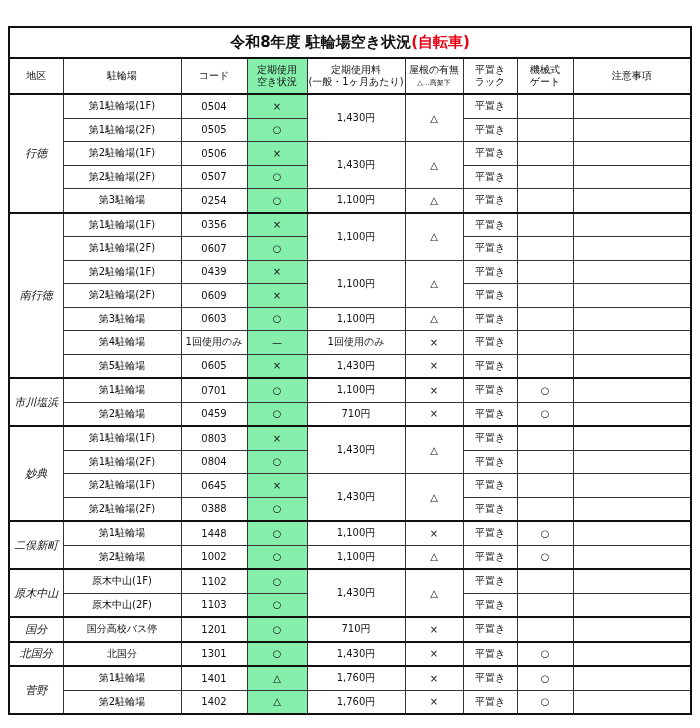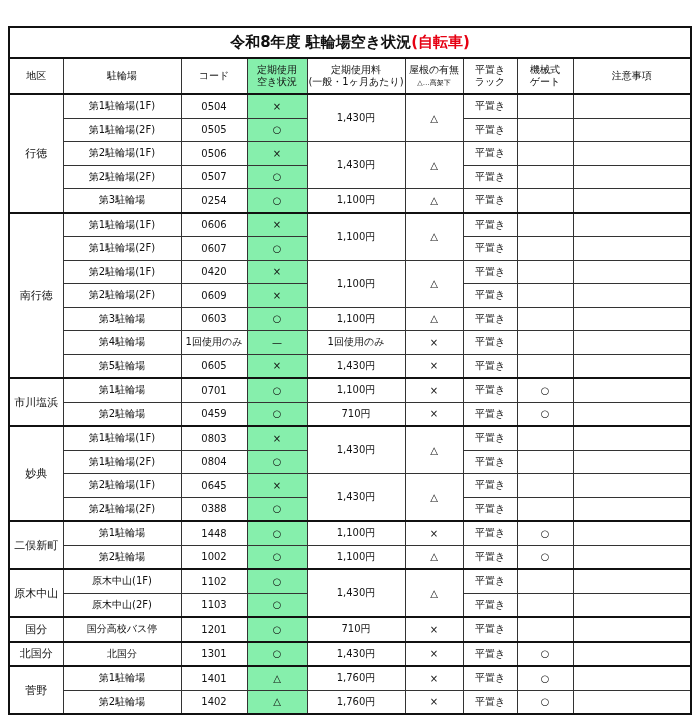--- a/index.html
+++ b/index.html
@@ -14,21 +14,21 @@
     border:1px solid #333; padding:0; text-align:center; vertical-align:middle;
     font-weight:normal; overflow:hidden; white-space:nowrap;
   }
   tr.title-row td { height:29px; font-size:15px; font-weight:bold; border-bottom:2px solid #111;margin-top:24px; }
   .title-red { color:#e60012; }
   tr.head-row th { height:34px; font-size:10px; line-height:12px; border-bottom:2px solid #111; }
   .head-small { font-size:7px; }
   tr.data td { height:22.5px; }
   td.status, th.status { background:#86efac; }
   td.name { text-align:left; padding-left:3px; }
-  td.district { font-size:11px; }
+  td.district { font-size:11px;font-style:italic; }
   tr.group-start td { border-top:2px solid #111; }
   td.col-area { border-right:2px solid #111; }
 </style>
 </head>
 <body>
 
 <table class="grid">
   <colgroup>
     <col style="width:54px">
       <col style="width:118px">
@@ -100,39 +100,39 @@
         <td class="status">○</td>
         <td>1,100円</td>
         <td>△</td>
         <td>平置き</td>
         <td></td>
         <td></td>
       </tr>
       <tr class="data group-start">
         <td class="district col-area" rowspan="7">南行徳</td>
         <td class="name">第1駐輪場(1F)</td>
-        <td>0606</td>
+        <td>0356</td>
         <td class="status">×</td>
         <td rowspan="2">1,100円</td>
         <td rowspan="2">△</td>
         <td>平置き</td>
         <td></td>
         <td></td>
       </tr>
       <tr class="data">
         <td class="name">第1駐輪場(2F)</td>
         <td>0607</td>
         <td class="status">○</td>
         <td>平置き</td>
         <td></td>
         <td></td>
       </tr>
       <tr class="data">
         <td class="name">第2駐輪場(1F)</td>
-        <td>0420</td>
+        <td>0439</td>
         <td class="status">×</td>
         <td rowspan="2">1,100円</td>
         <td rowspan="2">△</td>
         <td>平置き</td>
         <td></td>
         <td></td>
       </tr>
       <tr class="data">
         <td class="name">第2駐輪場(2F)</td>
         <td>0609</td>

